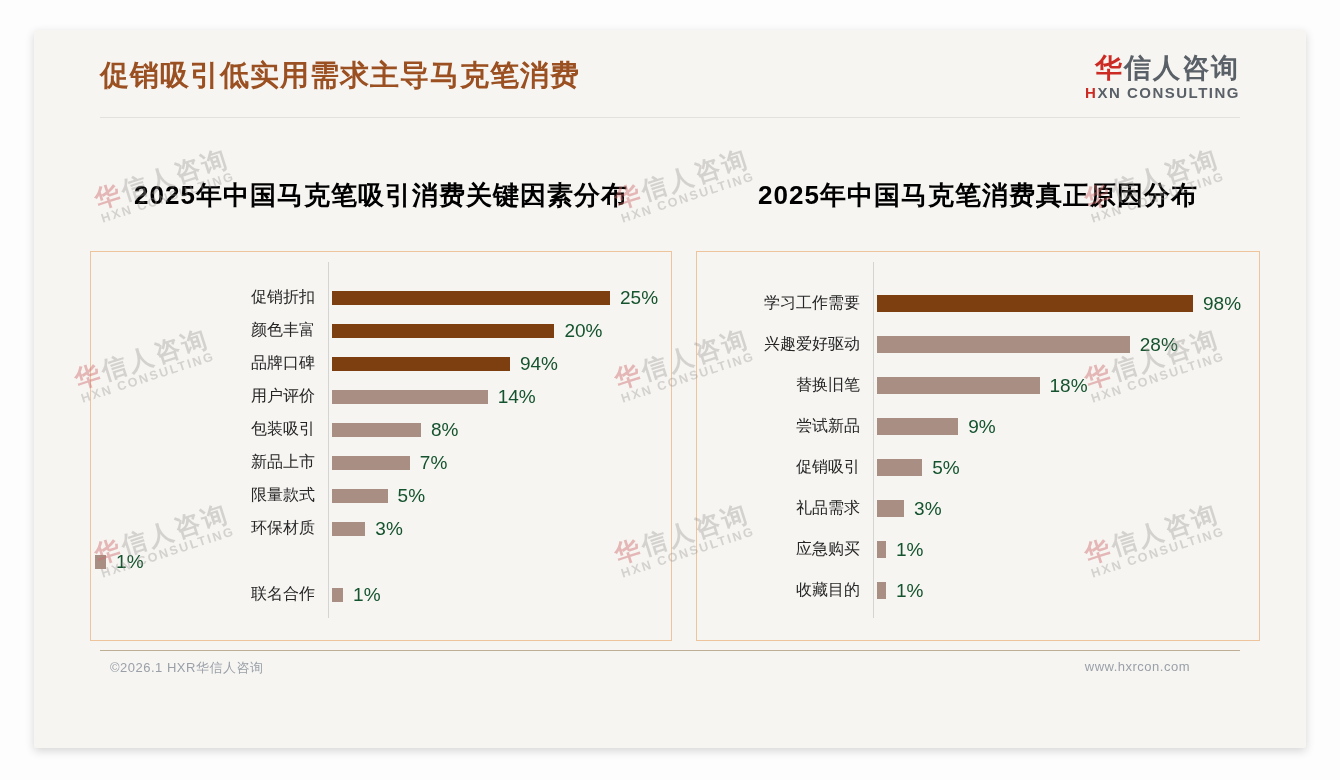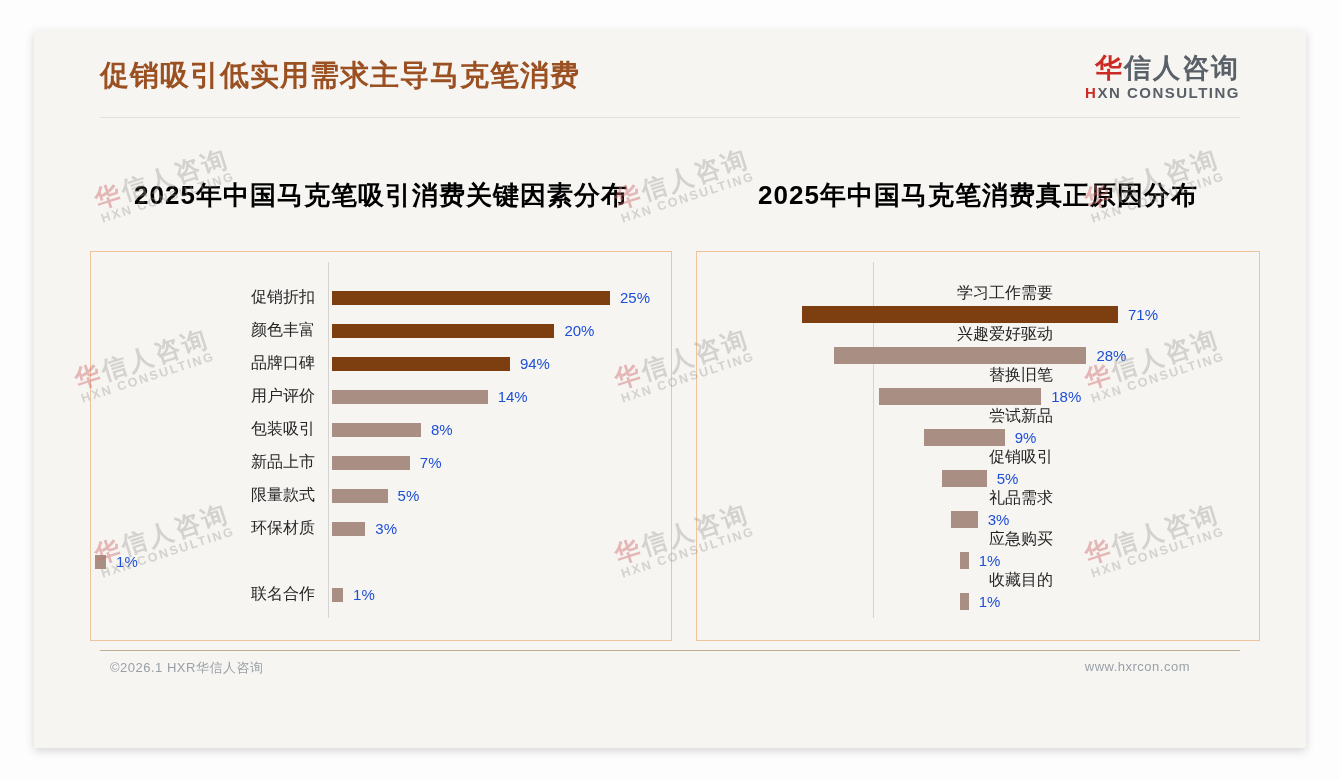--- a/index.html
+++ b/index.html
@@ -34,29 +34,29 @@
 
   .axis { position:absolute; top:10px; bottom:22px; width:1px; background:#d4d4d4; }
   .panel-left  .axis { left:237px; }
   .panel-right .axis { left:176px; }
 
   .rows { position:relative; }
   .panel-left  .rows { padding-top:29px; }
   .panel-right .rows { padding-top:31px; }
   .bar-row { display:flex; align-items:center; }
   .panel-left  .bar-row { height:33px; }
-  .panel-right .bar-row { height:41px;flex-direction:column; }
+  .panel-right .bar-row { height:41px; }
   .bar-label { text-align:right; padding-right:13px; font-size:16px; color:#262626; }
   .panel-left  .bar-label { width:237px; }
   .panel-right .bar-label { width:176px; }
   .bar-plot { display:flex; align-items:center; flex:1; padding-left:4px; }
   .bar { border-radius:0; }
   .panel-left  .bar { height:14px; }
   .panel-right .bar { height:17px; }
-  .bar-value { margin-left:10px; font-size:15px; color:#1d4ed8; }
+  .bar-value { margin-left:10px; font-size:19px; color:#14532d; }
 
   
   .sample-note { margin:52px 66px 0 84px; font-size:14px; color:#6b7280; }
   .footer-divider { margin:9px 66px 0 66px; border-top:1px solid #bfae96; }
   .footer-row { margin:8px 66px 0 76px; display:flex; justify-content:space-between; }
   .footer-row span { font-size:13px; color:#9aa0a8; letter-spacing:.5px; }
   .footer-site { margin-right:50px; }
 
   
   .wm { position:absolute; transform:rotate(-18deg); text-align:center;
@@ -160,21 +160,21 @@
           </div>
         </div>
     </div>
     <div class="panel panel-right">
       <div class="axis"></div>
       <div class="rows">
           <div class="bar-row">
             <div class="bar-label">学习工作需要</div>
             <div class="bar-plot">
               <div class="bar" style="width: 316px; background: rgb(125, 63, 16);"></div>
-              <span class="bar-value">71%</span>
+              <span class="bar-value">98%</span>
             </div>
           </div>
           <div class="bar-row">
             <div class="bar-label">兴趣爱好驱动</div>
             <div class="bar-plot">
               <div class="bar" style="width: 252.8px; background: rgb(169, 142, 132);"></div>
               <span class="bar-value">28%</span>
             </div>
           </div>
           <div class="bar-row">

